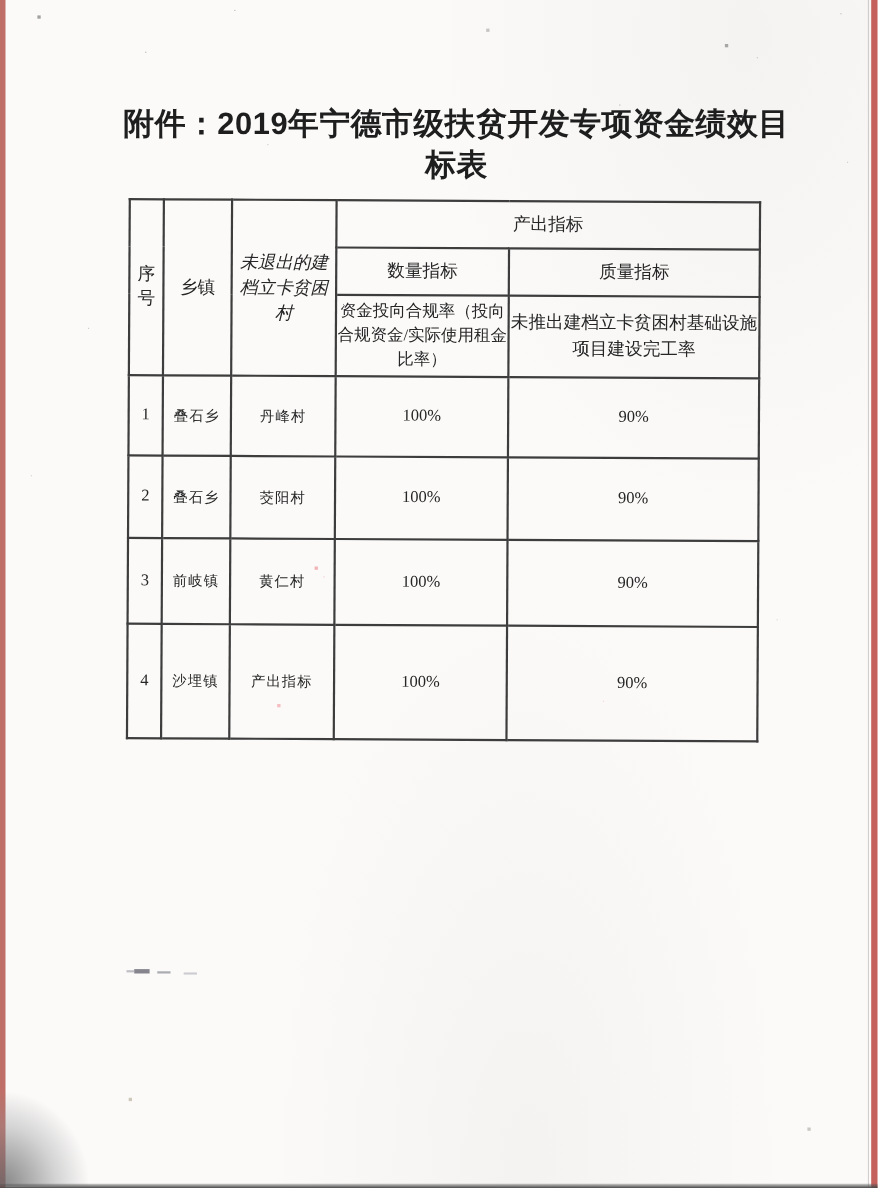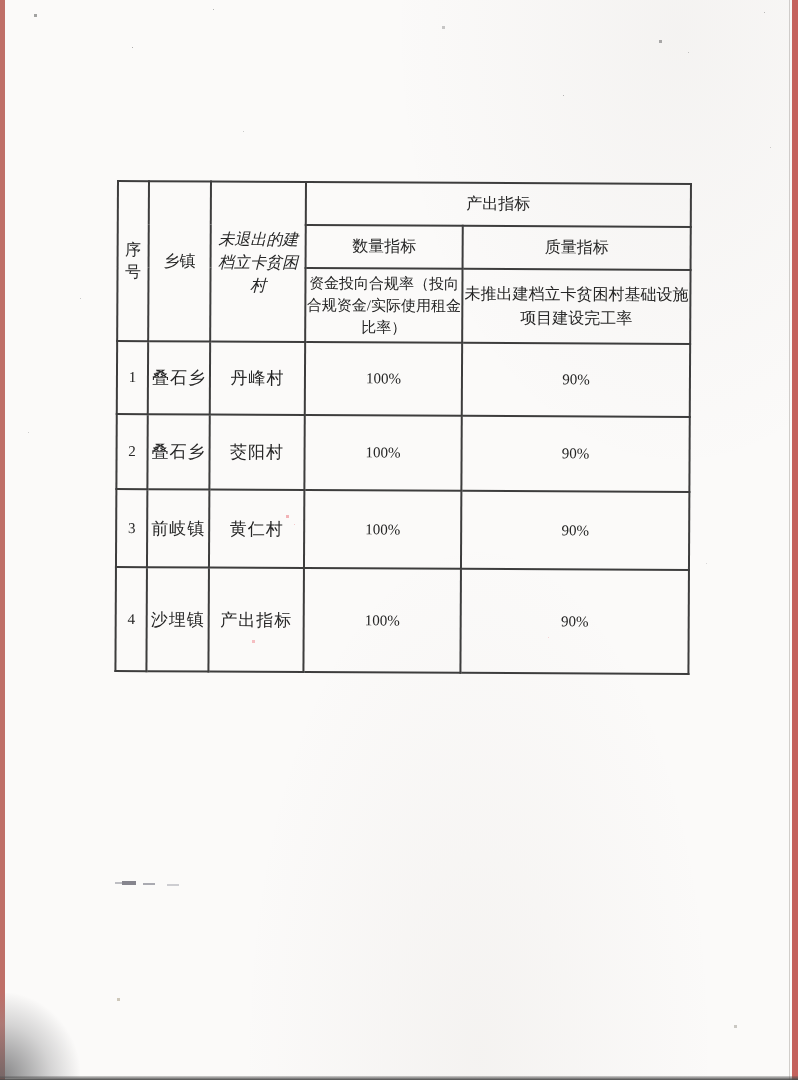--- a/index.html
+++ b/index.html
@@ -84,37 +84,41 @@
   tbody tr:nth-child(3){height:78px;}
   tbody tr:nth-child(4){height:104px;}
   .th-serial{font-size:16px;line-height:22px;}
   .th-township{font-size:16px;border-radius:11px;}
   .th-village{font-size:16px;line-height:23px;padding:0 4px;font-style:italic;}
   .th-output{font-size:16px;}
   .th-qlabel{font-size:16px;}
   .th-qtydesc{font-size:15px;line-height:22px;padding:0 6px;border-radius:21px;}
   .th-qualdesc{font-size:16px;line-height:24px;padding:0 8px;}
   .td-serial{font-size:15px;}
-  .td-name{font-size:17px;letter-spacing:1px;margin-left:26px;}
+  .td-name{font-size:13px;letter-spacing:1px;margin-left:26px;}
   .td-pct{font-size:15px;}
 </style>
 </head>
 <body>
 
 <div class="page">
 
   <div class="speckles"></div>
   <div class="pink-specks"></div>
   <div class="smudge"></div>
   <div class="edge-line-right"></div>
   <div class="strip-left"></div>
   <div class="strip-right"></div>
   <div class="corner-shadow"></div>
   <div class="strip-bottom"></div>
 
+  <div class="doc-title">
+    <div>附件：2019年宁德市级扶贫开发专项资金绩效目</div>
+    <div>标表</div>
+  </div>
 
   <table class="perf-table">
     <colgroup>
       <col style="width:31px">
       <col style="width:62px">
       <col style="width:95px">
       <col style="width:157px">
       <col style="width:228px">
     </colgroup>
     <thead>

